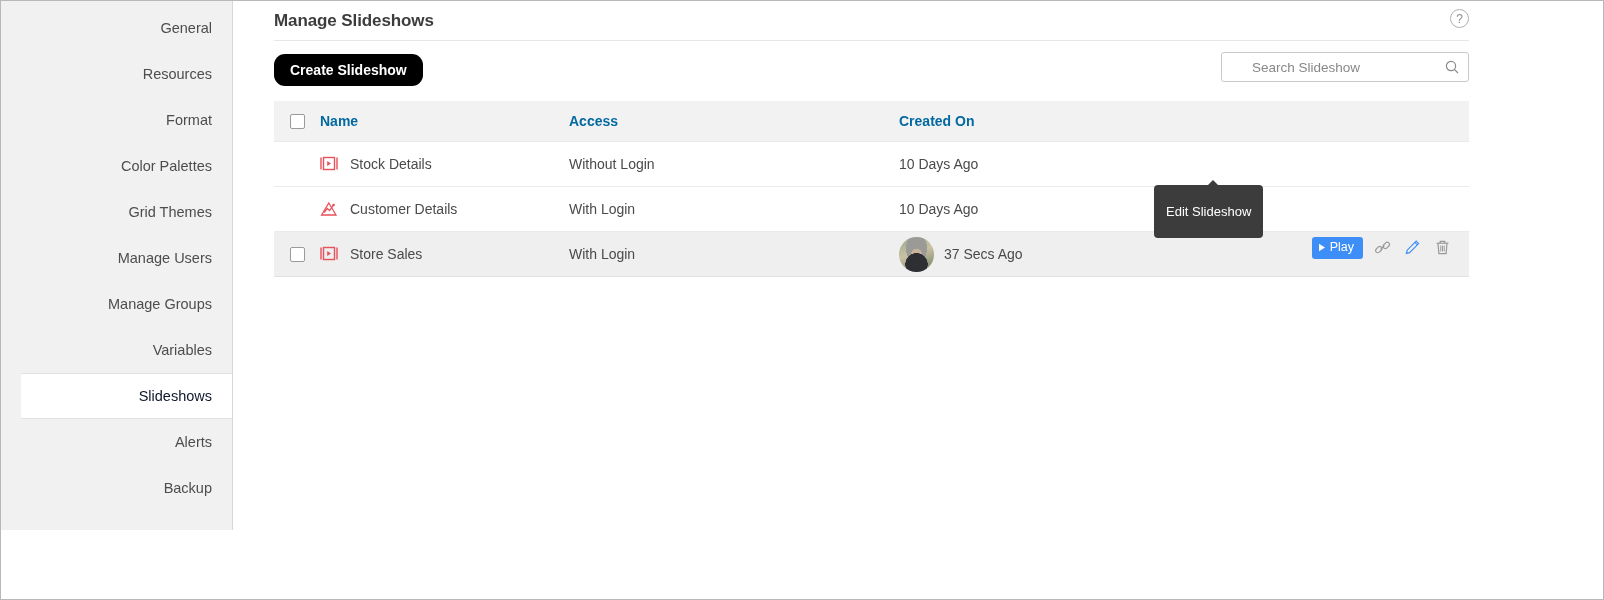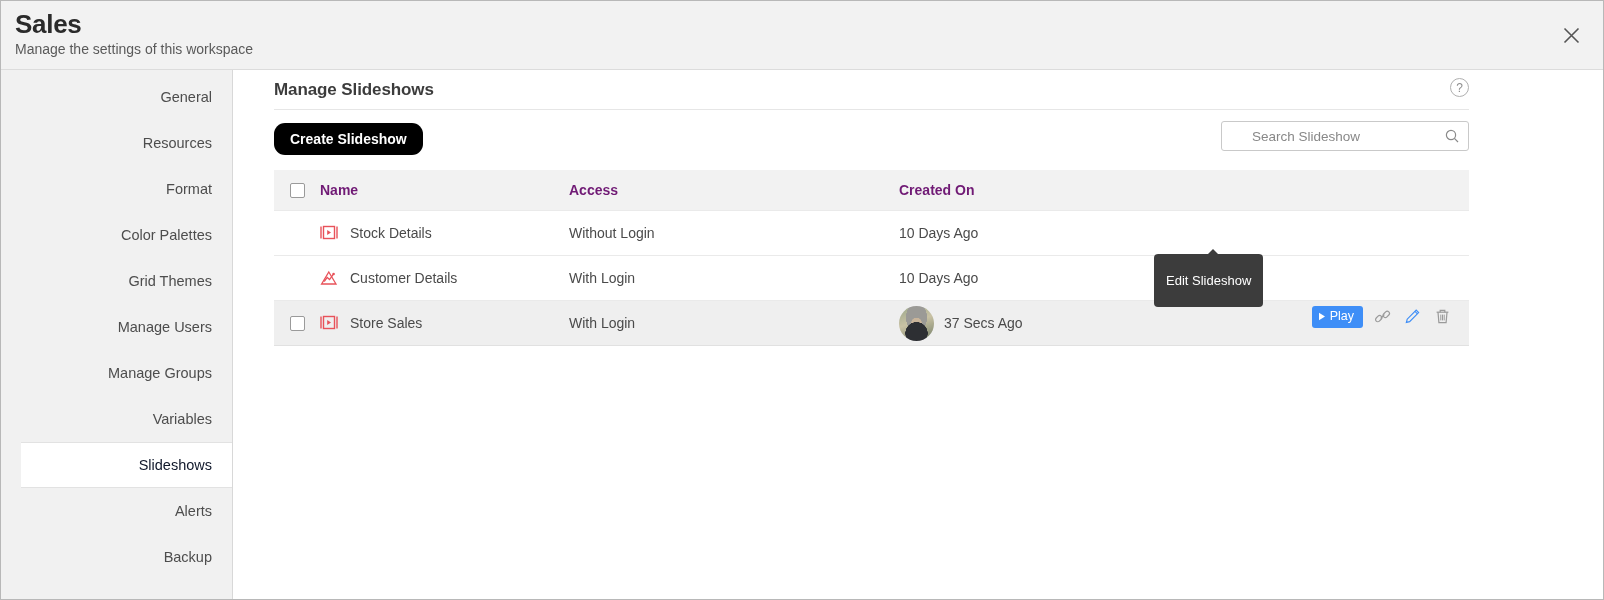--- a/index.html
+++ b/index.html
@@ -129,21 +129,21 @@
   .trow {
     display: flex; align-items: center;
     height: 45px;
     font-size: 14px;
     color: #4a4a4a;
     position: relative;
   }
   .thead {
     background: #f2f2f2;
     font-weight: bold;
-    color: #701a75;
+    color: #0369a1;
     height: 40px;
   }
   .tbody-row { border-top: 1px solid #eaeaea; }
   .tbody-row:first-child { border-top: none; }
   .tbody-row.hovered { background: #efefef; }
 
   .c-check { width: 46px; display: flex; align-items: center; justify-content: center; }
   .cbox {
     width: 15px; height: 15px;
     border: 1px solid #9a9a9a; border-radius: 2px;
@@ -198,31 +198,20 @@
     border-left: 6px solid transparent;
     border-right: 6px solid transparent;
     border-bottom: 6px solid #3c3c3c;
   }
 </style>
 </head>
 <body>
 
 <div class="window">
 
-  <div class="titlebar">
-    <div class="title-wrap">
-      <div class="app-title">Sales</div>
-      <div class="app-subtitle">Manage the settings of this workspace</div>
-    </div>
-    <div class="close-btn">
-      <svg width="17" height="17" viewBox="0 0 17 17">
-        <path d="M1.5 1.5 L15.5 15.5 M15.5 1.5 L1.5 15.5" stroke="#555" stroke-width="1.6" fill="none"></path>
-      </svg>
-    </div>
-  </div>
 
   <div class="body-row">
 
     <div class="sidebar">
       <div class="side-item">
           <span>General</span>
         </div>
       <div class="side-item">
           <span>Resources</span>
         </div>

